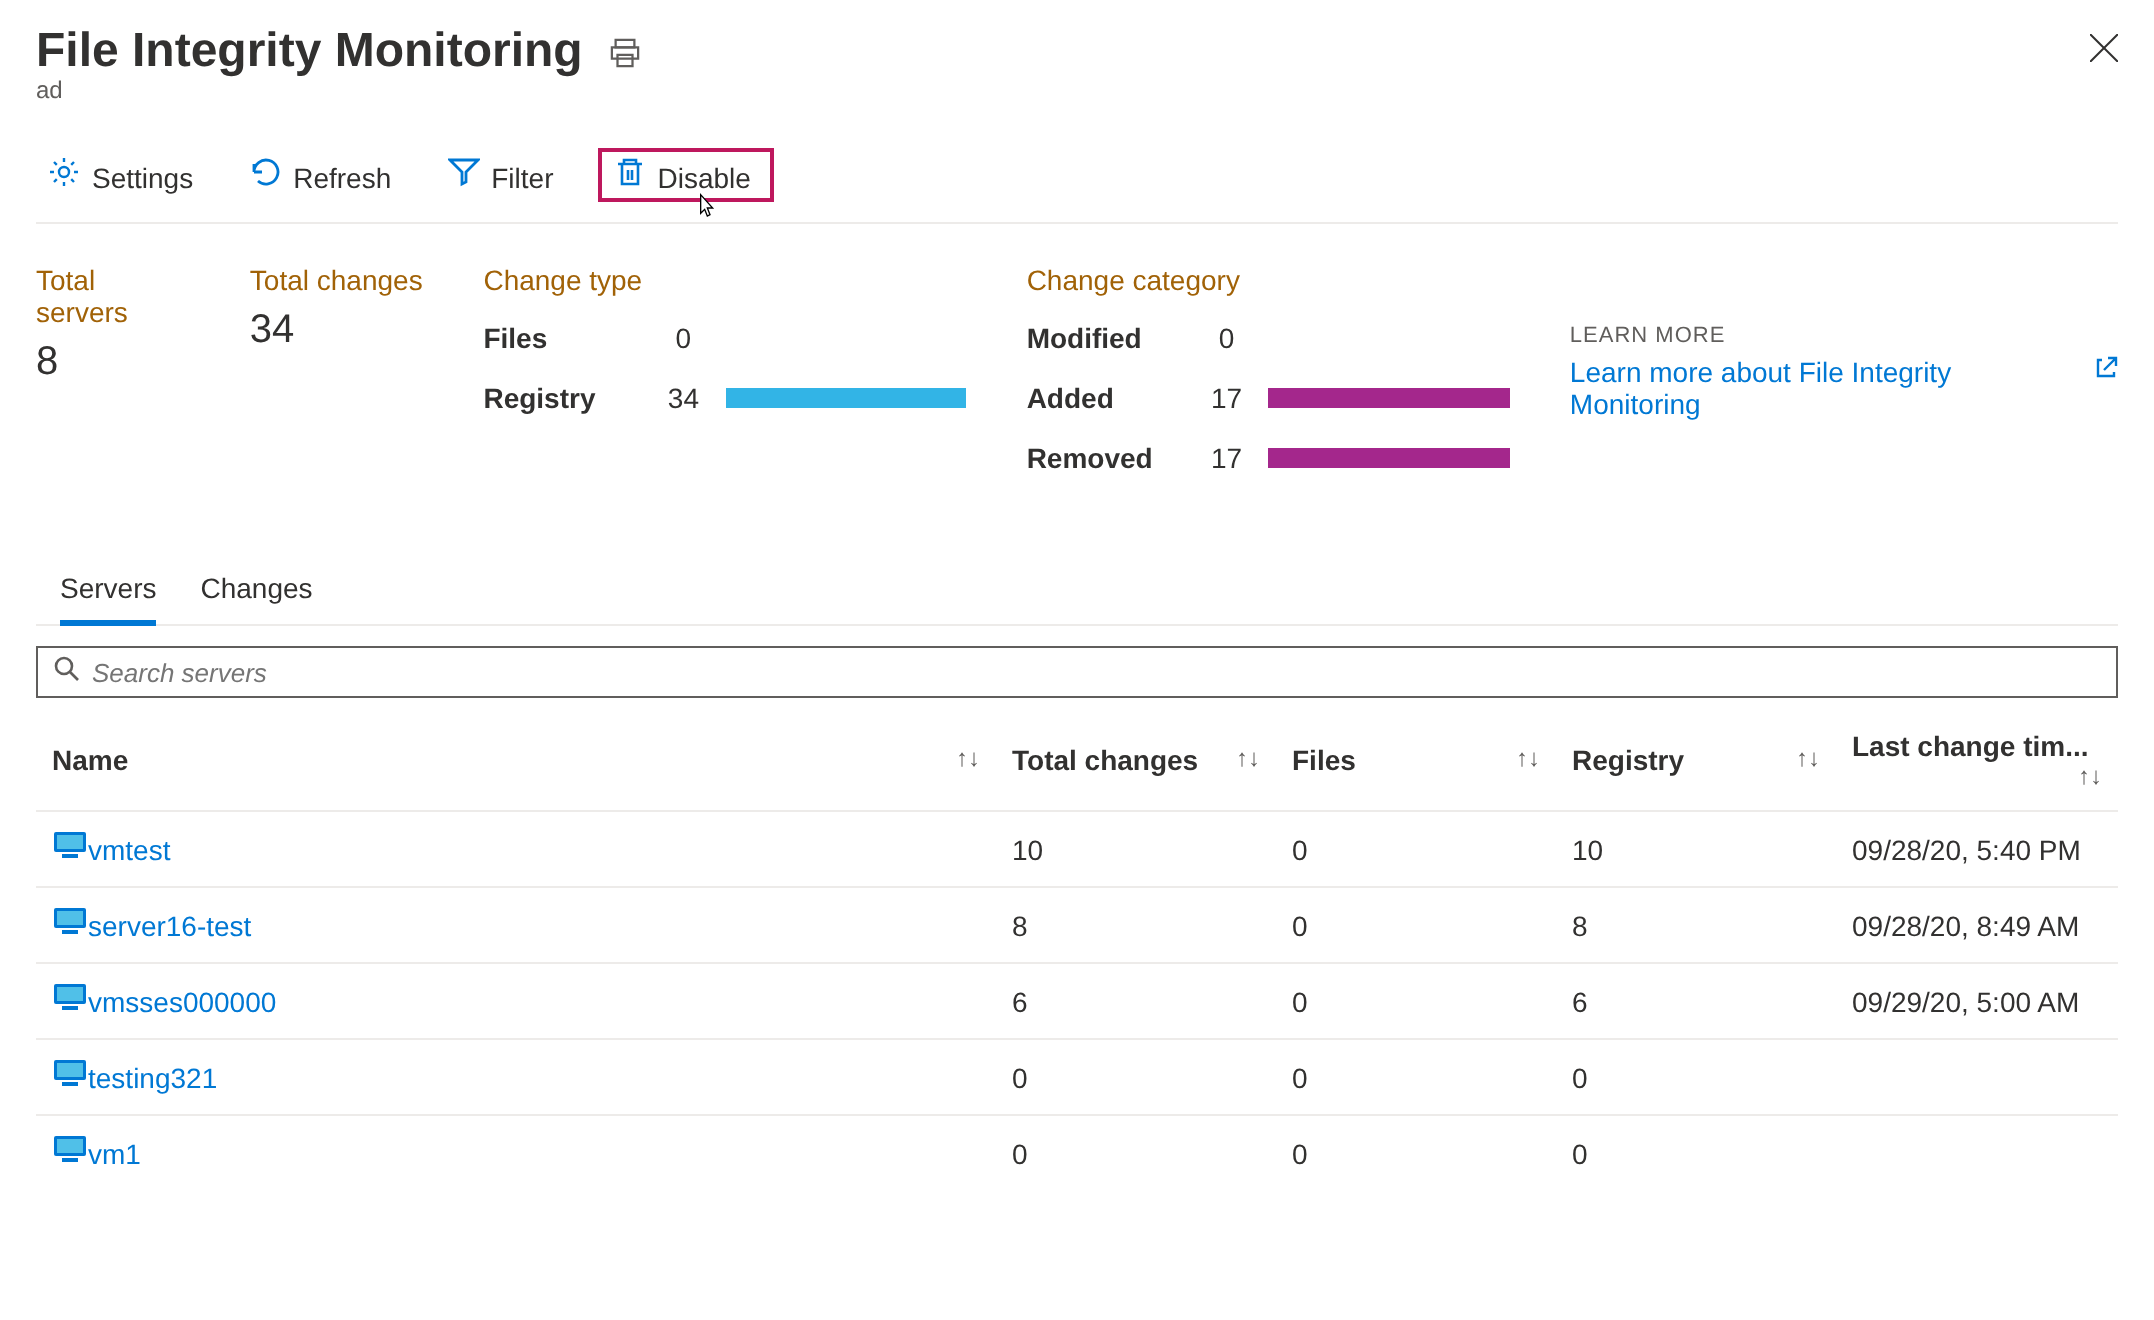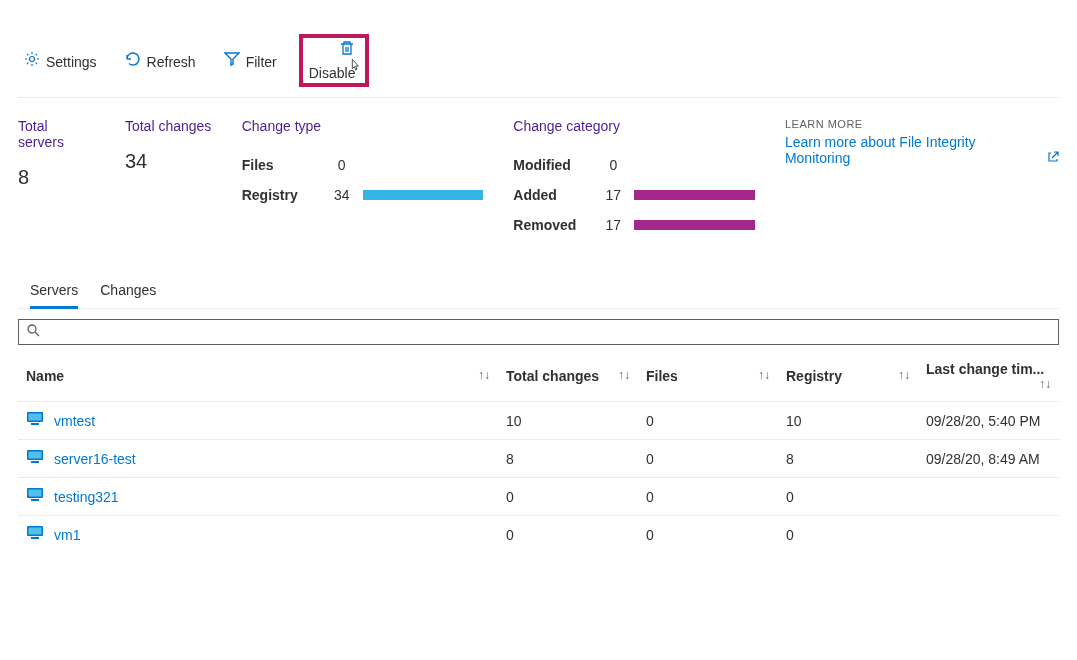--- a/index.html
+++ b/index.html
@@ -7,65 +7,86 @@
 .page { padding: 12px 18px; }
 .header-row { display: flex; align-items: flex-start; }
 .header-title { font-size: 24px; font-weight: 600; display: flex; align-items: center; gap: 14px; }
 .print-icon { color: #605e5c; font-size: 15px; position: relative; top: 2px; }
 .close-btn { margin-left: auto; font-size: 18px; color: #323130; cursor: pointer; line-height: 1; padding: 4px 0 0 0; font-weight: 300; }
 .subtitle { font-size: 12px; color: #605e5c; margin-top: -2px; }
 .toolbar { display: flex; align-items: center; gap: 16px; margin-top: 22px; padding-bottom: 10px; border-bottom: 1px solid #edebe9; }
 .tool-btn { display: flex; align-items: flex-end; gap: 6px; font-size: 14px; color: #323130; cursor: pointer; padding: 4px 6px; }
 .tool-btn svg { width: 16px; height: 16px; }
 .tool-btn .ico { color: #0078d4; }
-.disable-highlight { border: 4px solid #be185d; padding: 2px 10px 2px 6px; position: relative; flex-direction: column; }
+.disable-highlight { border: 2px solid #be185d; padding: 2px 10px 2px 6px; position: relative; }
 .cursor { position: absolute; width: 20px; height: 24px; left: 44px; top: 20px; }
 
 .stats { display: flex; gap: 0; margin-top: 20px; }
 .stat-block { padding-right: 30px; }
-.stat-label { font-size: 14px; color: #4c1d95; margin-bottom: 16px; }
+.stat-label { font-size: 14px; color: #a16207; margin-bottom: 6px; }
 .stat-value { font-size: 20px; font-weight: 400; }
 .stat-col-a { width: 108px; }
 .stat-col-b { width: 118px; }
 .type-col { width: 275px; }
 .type-row { display: flex; align-items: center; height: 30px; }
 .type-name { width: 85px; font-size: 14px; font-weight: 600; }
 .type-val { width: 30px; font-size: 14px; text-align: center; }
 .type-bar { height: 10px; background: #32b4e6; flex: 1; margin-left: 6px; }
 .cat-col { width: 275px; }
 .cat-bar-added, .cat-bar-removed { height: 10px; background: #a4278c; flex: 1; margin-left: 6px; }
 .learn-more-col { margin-left: auto; }
-.learn-more-label { font-size: 11px; letter-spacing: 0.5px; color: #605e5c; margin-bottom: 4px; }
-.learn-link { color: #0078d4; font-size: 14px; display: flex; align-items: flex-end; gap: 6px; cursor: pointer; }
+.learn-more-label { font-size: 11px; letter-spacing: 0.5px; color: #605e5c; margin-bottom: 4px; margin-top: 30px; }
+.learn-link { color: #0078d4; font-size: 14px; display: flex; align-items: flex-start; gap: 6px; cursor: pointer; }
 .ext-icon { font-size: 12px; }
 
 .tabs { display: flex; gap: 22px; margin-top: 34px; border-bottom: 1px solid #edebe9; }
 .tab { padding: 8px 0; font-size: 14px; cursor: pointer; }
 .tab.active { color: #323130; font-weight: 400; border-bottom: 3px solid #0078d4; margin-bottom: -1px; margin-left: 12px; }
 
 .search-box { display: flex; align-items: center; border: 1px solid #605e5c; margin-top: 10px; padding: 4px 8px; gap: 6px; }
 .search-box input { border: none; outline: none; font-size: 13px; font-style: italic; color: #605e5c; flex: 1; font-family: inherit; }
 .search-icon { color: #605e5c; font-size: 13px; }
 
 table { width: 100%; border-collapse: collapse; margin-top: 6px; }
 th { text-align: left; font-weight: 600; font-size: 14px; padding: 10px 8px; }
 th.sortable { cursor: pointer; }
 .sort-icon { float: right; color: #605e5c; font-size: 12px; }
 td { padding: 8px; border-top: 1px solid #edebe9; font-size: 14px; vertical-align: middle; }
-.server-cell { display: flex; align-items: center; gap: 10px; }
+.server-cell { display: flex; align-items: center; gap: 0; }
 .server-icon svg { width: 18px; height: 18px; }
 .server-name { color: #0078d4; cursor: pointer; }
 .col-name { width: 480px; }
 .col-num { width: 140px; }
 .col-time { }
 </style>
 </head>
 <body>
 
 <div class="page">
+  <div class="header-row">
+    <div>
+      <div class="header-title">
+        <span>File Integrity Monitoring</span>
+        <span class="print-icon">
+          <svg width="15" height="15" viewBox="0 0 16 16" fill="none" stroke="currentColor" stroke-width="1.2">
+              <rect x="3" y="1" width="10" height="4"></rect>
+              <rect x="1" y="5" width="14" height="6"></rect>
+              <rect x="4" y="9" width="8" height="6"></rect>
+            </svg>
+        </span>
+      </div>
+      <div class="subtitle">ad</div>
+    </div>
+    <div class="close-btn">
+      <svg width="14" height="14" viewBox="0 0 14 14" stroke="#323130" stroke-width="1">
+          <line x1="0" y1="0" x2="14" y2="14"></line>
+          <line x1="14" y1="0" x2="0" y2="14"></line>
+        </svg>
+    </div>
+  </div>
 
   <div class="toolbar">
     <div class="tool-btn">
       <span class="ico">
         <svg viewBox="0 0 16 16" fill="none" stroke="#0078d4" stroke-width="1.2">
             <circle cx="8" cy="8" r="2.5"></circle>
             <path d="M8 1v2M8 13v2M1 8h2M13 8h2M3 3l1.4 1.4M11.6 11.6L13 13M3 13l1.4-1.4M11.6 4.4L13 3"></path>
           </svg>
       </span>
       <span>Settings</span>
@@ -155,20 +176,21 @@
     <div class="tab">Changes</div>
   </div>
 
   <div class="search-box">
     <span class="search-icon">
       <svg width="13" height="13" viewBox="0 0 13 13" fill="none" stroke="#605e5c" stroke-width="1.3">
           <circle cx="5" cy="5" r="4"></circle>
           <line x1="8" y1="8" x2="12" y2="12"></line>
         </svg>
     </span>
+    <input type="text" placeholder="Search servers" style="">
   </div>
 
   <table>
     <thead>
       <tr>
         <th class="col-name sortable"><span>Name</span><span class="sort-icon">↑↓</span></th>
         <th class="col-num sortable"><span>Total changes</span><span class="sort-icon">↑↓</span></th>
         <th class="col-num sortable"><span>Files</span><span class="sort-icon">↑↓</span></th>
         <th class="col-num sortable"><span>Registry</span><span class="sort-icon">↑↓</span></th>
         <th class="col-time sortable"><span>Last change tim...</span><span class="sort-icon">↑↓</span></th>
@@ -208,20 +230,36 @@
           <td>09/28/20, 8:49 AM</td>
         </tr>
         <tr>
           <td>
             <div class="server-cell">
               <span class="server-icon"><svg viewBox="0 0 18 18">
                   <rect x="1" y="2" width="16" height="10" rx="1" fill="#0078d4"></rect>
                   <rect x="2.5" y="3.5" width="13" height="7" fill="#50c0e8"></rect>
                   <rect x="5" y="13" width="8" height="2" fill="#0078d4"></rect>
                 </svg></span>
+              <span class="server-name">vmsses000000</span>
+            </div>
+          </td>
+          <td>6</td>
+          <td>0</td>
+          <td>6</td>
+          <td>09/29/20, 5:00 AM</td>
+        </tr>
+        <tr>
+          <td>
+            <div class="server-cell">
+              <span class="server-icon"><svg viewBox="0 0 18 18">
+                  <rect x="1" y="2" width="16" height="10" rx="1" fill="#0078d4"></rect>
+                  <rect x="2.5" y="3.5" width="13" height="7" fill="#50c0e8"></rect>
+                  <rect x="5" y="13" width="8" height="2" fill="#0078d4"></rect>
+                </svg></span>
               <span class="server-name">testing321</span>
             </div>
           </td>
           <td>0</td>
           <td>0</td>
           <td>0</td>
           <td></td>
         </tr>
         <tr>
           <td>

